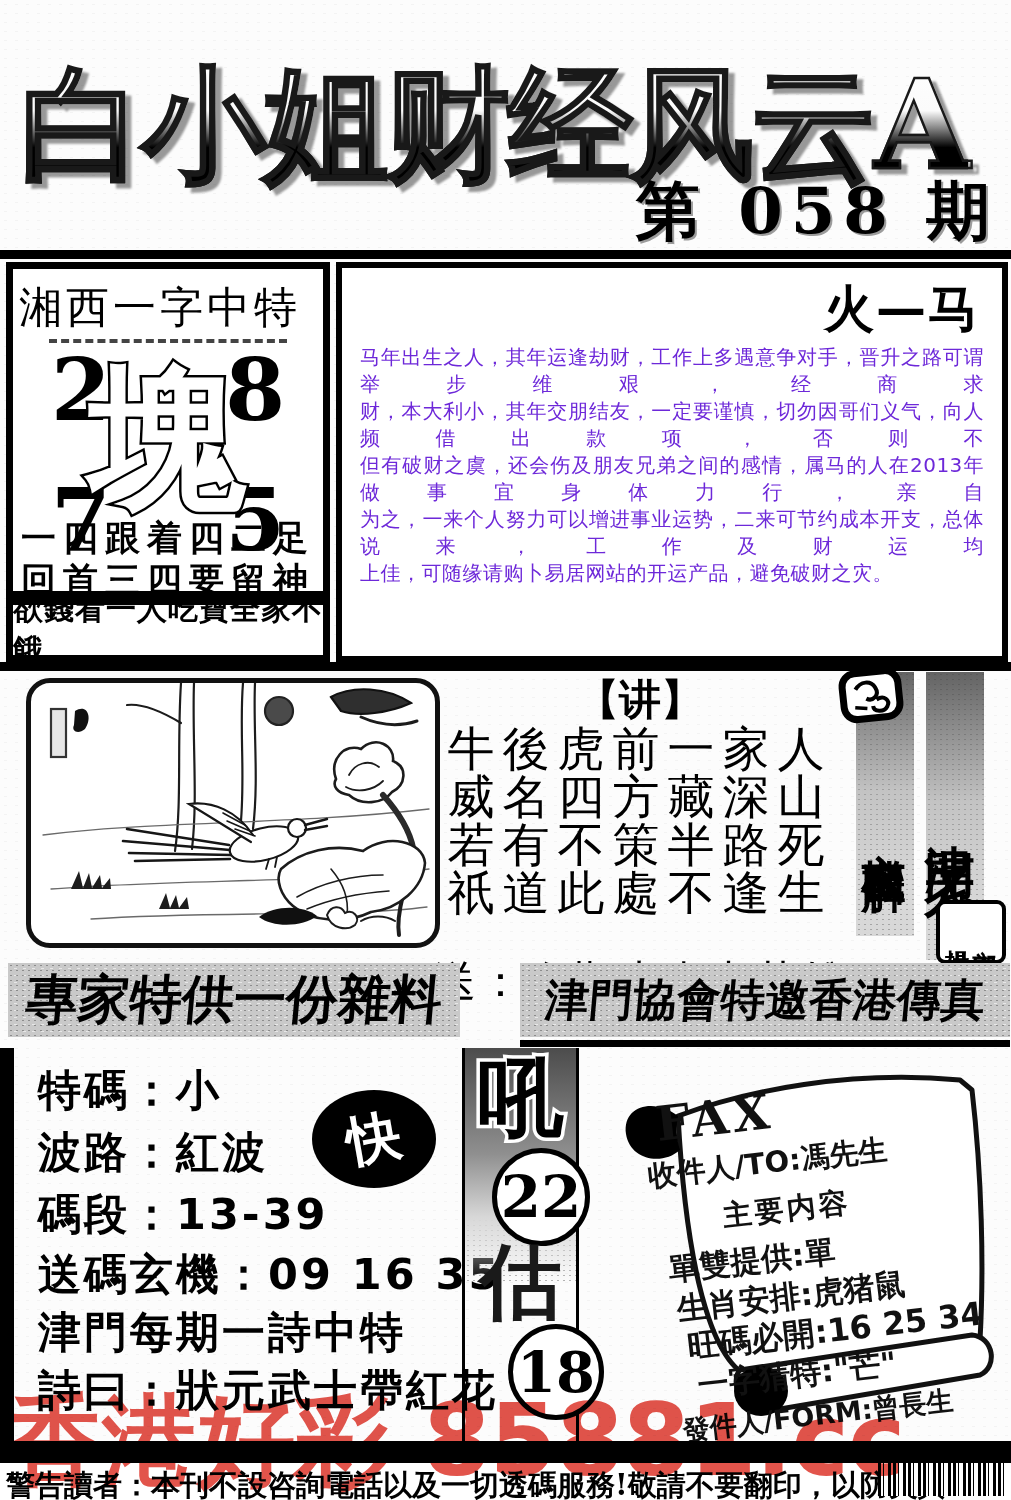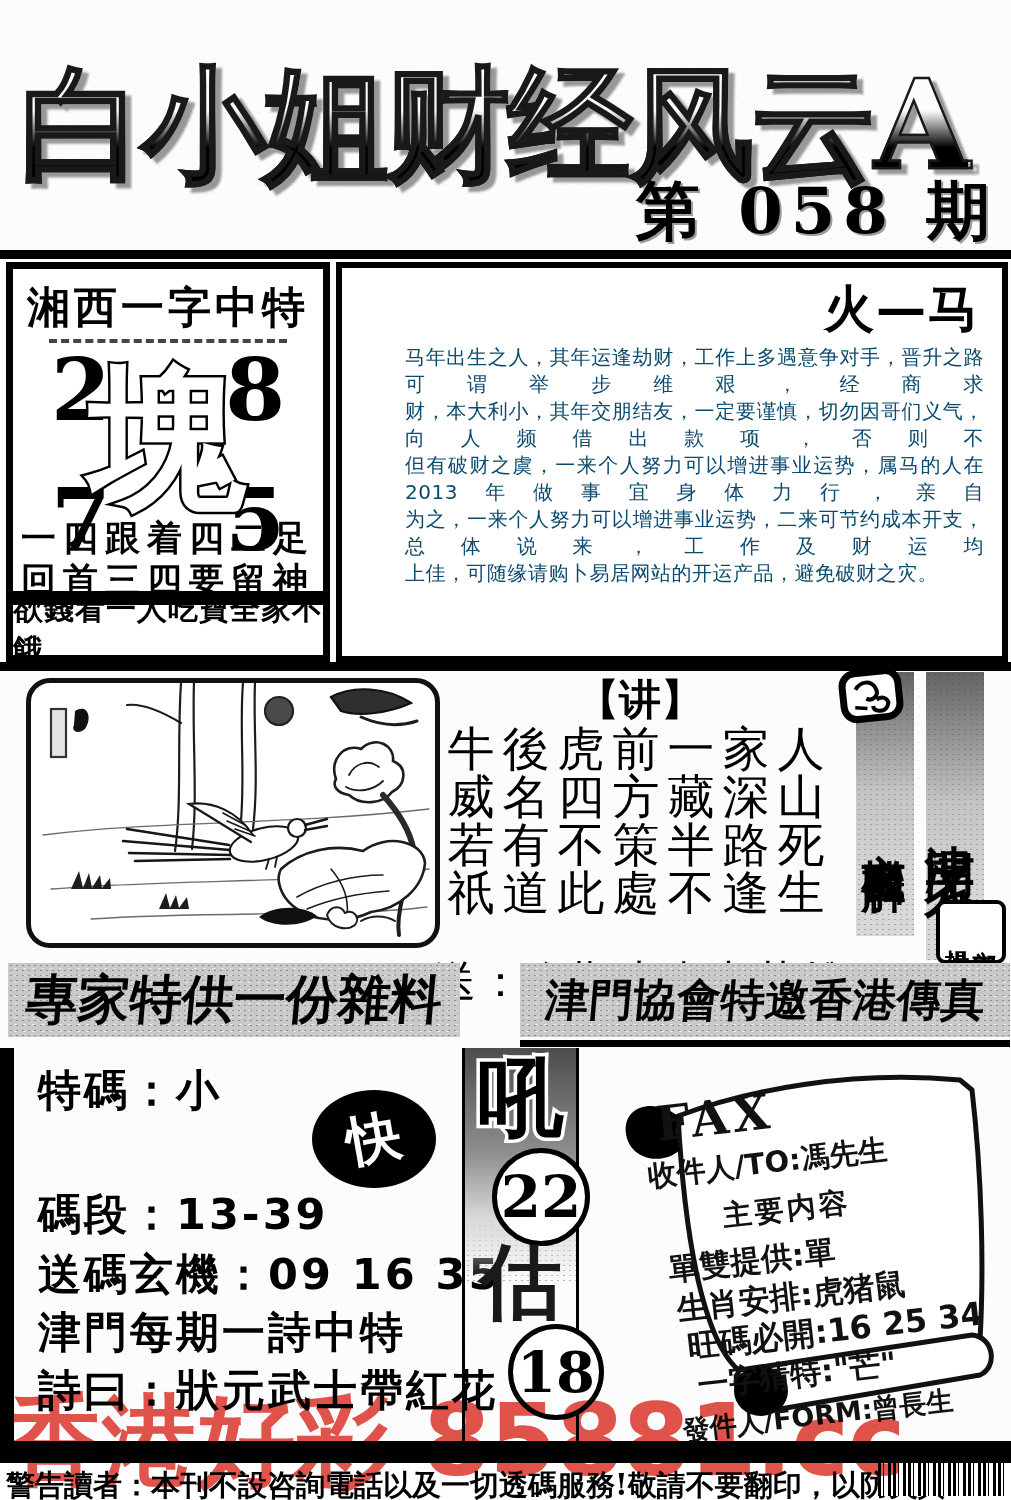--- a/index.html
+++ b/index.html
@@ -16,38 +16,38 @@
     background:linear-gradient(180deg,#ffffff 0%,#fbfbfb 40%,#8a8a8a 50%,#000 62%,#000 100%);
     -webkit-background-clip:text;background-clip:text;color:transparent;
     -webkit-text-stroke:2.5px #191919;
     filter:drop-shadow(6px 5px 1px rgba(70,70,70,.55));}
   .issue-no{position:absolute;left:520px;top:168px;width:478px;text-align:right;
     font-family:"DejaVu Serif",serif;font-weight:bold;font-size:64px;letter-spacing:8px;
     text-shadow:2px 2px 0 rgba(60,60,60,.5);}
 
   
   .hunan-box{position:absolute;left:6px;top:262px;width:324px;height:336px;border:7px solid #000;background:#fff;box-sizing:border-box;}
-  .hunan-head{position:absolute;left:0;top:10px;width:100%;text-align:center;
-    font-family:"DejaVu Serif",serif;font-weight:bold;font-size:43px;letter-spacing:4px;}
+  .hunan-head{position:absolute;left:6px;top:10px;width:100%;text-align:left;
+    font-family:"DejaVu Serif",serif;font-weight:normal;font-size:43px;letter-spacing:4px;}
   .hunan-dash{position:absolute;left:36px;right:36px;top:70px;border-top:4px dashed #444;}
   .corner-num{position:absolute;font-family:"DejaVu Serif",serif;font-weight:bold;font-size:86px;line-height:1;}
   .big-char{position:absolute;left:0;top:82px;width:100%;text-align:center;
     font-family:"DejaVu Serif",serif;font-weight:bold;font-size:158px;line-height:1.1;
     color:#fff;-webkit-text-stroke:5px #000;paint-order:stroke fill;}
   .hunan-verse{position:absolute;left:0;width:100%;text-align:center;
     font-family:"DejaVu Serif",serif;font-weight:bold;font-size:35px;letter-spacing:7px;}
   .hunan-foot{position:absolute;left:6px;top:598px;width:324px;height:64px;border:7px solid #000;background:#fff;box-sizing:border-box;
     display:flex;align-items:center;justify-content:center;
     font-family:"DejaVu Serif",serif;font-weight:bold;font-size:30px;letter-spacing:1px;}
 
   .zodiac-box{position:absolute;left:336px;top:262px;width:672px;height:400px;border:6px solid #000;background:#fff;box-sizing:border-box;}
   .zodiac-head{position:absolute;left:14px;top:10px;font-family:"DejaVu Serif",serif;font-weight:bold;font-size:43px;letter-spacing:1px;}
   .zodiac-elem{position:absolute;right:22px;top:8px;font-weight:900;font-size:50px;letter-spacing:2px;}
-  .z-line{position:absolute;left:18px;right:18px;font-size:20px;letter-spacing:.5px;color:#0c4a6e;
-    text-align:justify;text-align-last:justify;margin-left:45px;}
+  .z-line{position:absolute;left:18px;right:18px;font-size:20px;letter-spacing:.5px;color:#6d28d9;
+    text-align:justify;text-align-last:justify;}
   .z-line.last{text-align-last:left;}
 
   
   .picture-frame{position:absolute;left:26px;top:678px;width:404px;height:260px;border:5px solid #111;border-radius:24px;background:#fff;overflow:hidden;}
   .speech{position:absolute;left:430px;top:666px;width:420px;}
   .speech-head{position:absolute;left:0;top:6px;width:100%;text-align:center;font-weight:bold;font-size:42px;}
   .speech-line{position:absolute;left:0;width:100%;text-align:center;
     font-family:"DejaVu Serif",serif;font-size:47px;letter-spacing:8px;white-space:nowrap;}
   .speech-gift{position:absolute;left:0;top:242px;width:100%;text-align:center;
     font-family:"DejaVu Serif",serif;font-size:43px;letter-spacing:3px;white-space:nowrap;margin-top:45px;}
@@ -123,21 +123,21 @@
     <div class="big-char">塊</div>
     <div class="hunan-verse" style="top:246px;">一四跟着四二足</div>
     <div class="hunan-verse" style="top:288px;">回首三四要留神</div>
   </div>
   <div class="hunan-foot">欲錢看一人吃寶全家不餓</div>
 
   <div class="zodiac-box">
     <div class="zodiac-elem">火—马</div>
     <div class="z-line" style="top:76px;">马年出生之人，其年运逢劫财，工作上多遇意争对手，晋升之路可谓举步维艰，经商求</div>
     <div class="z-line" style="top:130px;">财，本大利小，其年交朋结友，一定要谨慎，切勿因哥们义气，向人频借出款项，否则不</div>
-    <div class="z-line" style="top:184px;">但有破财之虞，一来个人努力可以增进事业运势，属马的人在2013年做事宜身体力行，亲自</div>
+    <div class="z-line" style="top:184px;">但有破财之虞，还会伤及朋友兄弟之间的感情，属马的人在2013年做事宜身体力行，亲自</div>
     <div class="z-line" style="top:238px;">为之，一来个人努力可以增进事业运势，二来可节约成本开支，总体说来，工作及财运均</div>
     <div class="z-line last" style="top:292px;">上佳，可随缘请购卜易居网站的开运产品，避免破财之灾。</div>
   </div>
 
   <div class="rule" style="left:0;top:662px;width:1011px;height:9px;"></div>
 
   <div class="picture-frame">
     <svg width="404" height="260" viewBox="0 0 404 260">
       <g stroke="#1c1c1c" fill="none" stroke-width="2.2" stroke-linecap="round">
 
@@ -218,20 +218,23 @@
     <span class="sk">專家特供一份雜料</span>
   </div>
   <div class="banner noise" style="left:520px;width:490px;font-size:44px;">
     <span class="sk">津門協會特邀香港傳真</span>
   </div>
   <div class="rule" style="left:520px;top:1040px;width:490px;height:7px;"></div>
 
   <div class="rule" style="left:0;top:1048px;width:14px;height:395px;"></div>
   <div class="pred-row" style="top:1062px;">
     <span>特碼：</span><span>小</span>
+  </div>
+  <div class="pred-row" style="top:1124px;">
+    <span>波路：</span><span>紅波</span>
   </div>
   <div class="pred-row" style="top:1186px;">
     <span>碼段：</span><span style="font-family:'DejaVu Sans',sans-serif;">13-39</span>
   </div>
   <div class="pred-row" style="top:1246px;">
     <span>送碼玄機：</span><span style="font-family:'DejaVu Sans',sans-serif;">09 16 35</span>
   </div>
   <div class="pred-row" style="top:1304px;">
     <span>津門每期一詩中特</span>
   </div>

